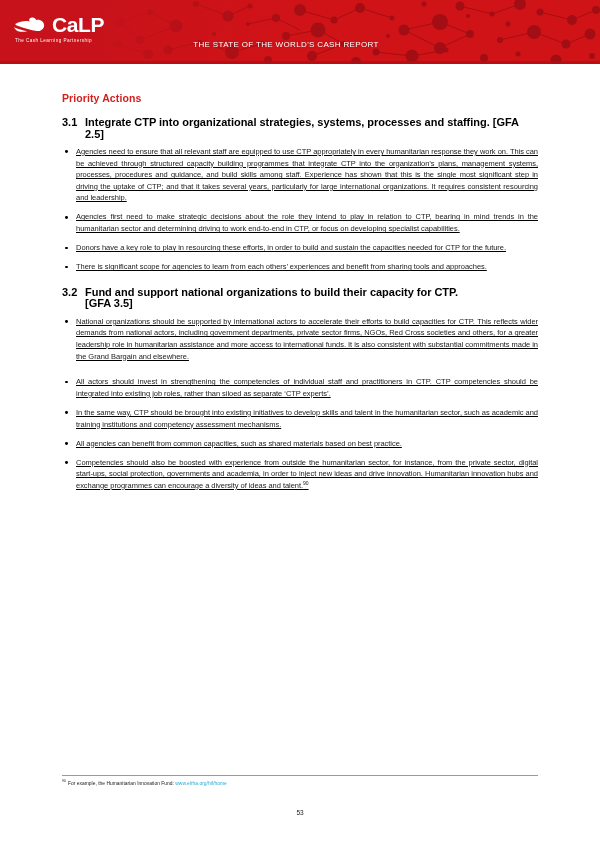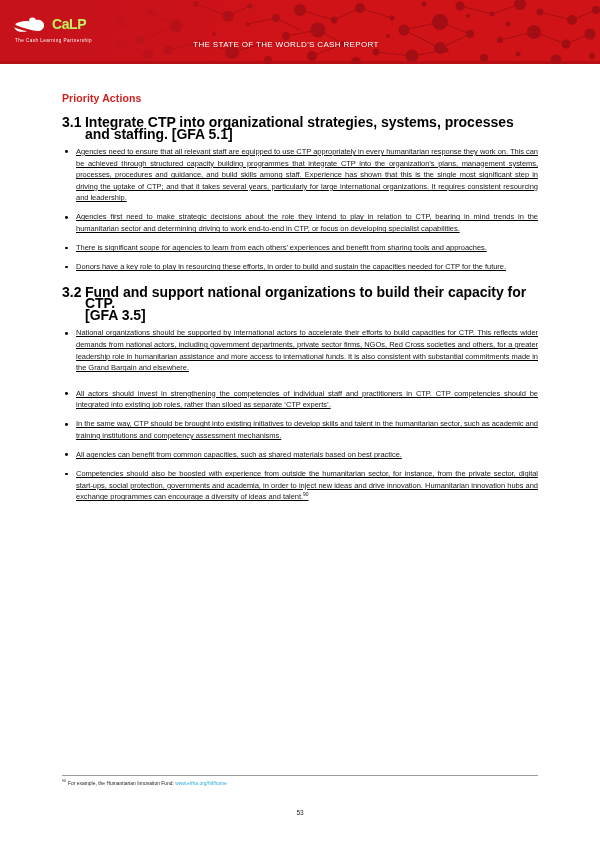--- a/index.html
+++ b/index.html
@@ -61,22 +61,22 @@
     display: flex;
     align-items: center;
     gap: 4px;
   }
   .logo-mark {
     width: 34px;
     height: 21px;
     flex: 0 0 auto;
   }
   .logo-word {
-    color: #bef264;
-    font-size: 14px;
+    color: #ffffff;
+    font-size: 21px;
     font-weight: bold;
     letter-spacing: -0.4px;
     line-height: 19px;
   }
   .logo-tag {
     color: #ffffff;
     font-size: 4.6px;
     letter-spacing: 0.45px;
     margin-top: 3px;
     margin-left: 1px;
@@ -110,21 +110,21 @@
   .priority-heading {
     color: #d0201f;
     font-size: 10.5px;
     font-weight: bold;
     margin-top: 28px;
     margin-bottom: 13px;
     letter-spacing: 0.1px;
   }
 
   .sec-heading {
-    font-size: 14px;
+    font-size: 11px;
     font-weight: bold;
     color: #000000;
     margin-top: 0;
     margin-bottom: 6px;
     display: flex;
     line-height: 11.5px;
     letter-spacing: -0.02px;
   }
   .sec-num {
     flex: 0 0 auto;
@@ -309,27 +309,27 @@
   <div class="header-bottom-line"></div>
 </div>
 
 <div class="page">
 
   <div class="priority-heading">Priority Actions</div>
 
   <div class="blk">
     <div class="sec-heading">
       <span class="sec-num">3.1</span>
-      <span class="sec-text">Integrate CTP into organizational strategies, systems, processes and staffing. [GFA 5.1]</span>
+      <span class="sec-text">Integrate CTP into organizational strategies, systems, processes and staffing. [GFA 2.5]</span>
     </div>
     <ul class="bullets">
       <li>Agencies need to ensure that all relevant staff are equipped to use CTP appropriately in every humanitarian response they work on. This can be achieved through structured capacity building programmes that integrate CTP into the organization’s plans, management systems, processes, procedures and guidance, and build skills among staff. Experience has shown that this is the single most significant step in driving the uptake of CTP; and that it takes several years, particularly for large international organizations. It requires consistent resourcing and leadership.</li>
       <li>Agencies first need to make strategic decisions about the role they intend to play in relation to CTP, bearing in mind trends in the humanitarian sector and determining driving to work end-to-end in CTP, or focus on developing specialist capabilities.</li>
+      <li>Donors have a key role to play in resourcing these efforts, in order to build and sustain the capacities needed for CTP for the future.</li>
       <li>There is significant scope for agencies to learn from each others’ experiences and benefit from sharing tools and approaches.</li>
-      <li>Donors have a key role to play in resourcing these efforts, in order to build and sustain the capacities needed for CTP for the future.</li>
     </ul>
   </div>
 
   <div class="blk" style="margin-top:14px;">
     <div class="sec-heading">
       <span class="sec-num">3.2</span>
       <span class="sec-text">
         <span>Fund and support national organizations to build their capacity for CTP.</span>
         <span class="sec-cont">[GFA 3.5]</span>
       </span>

